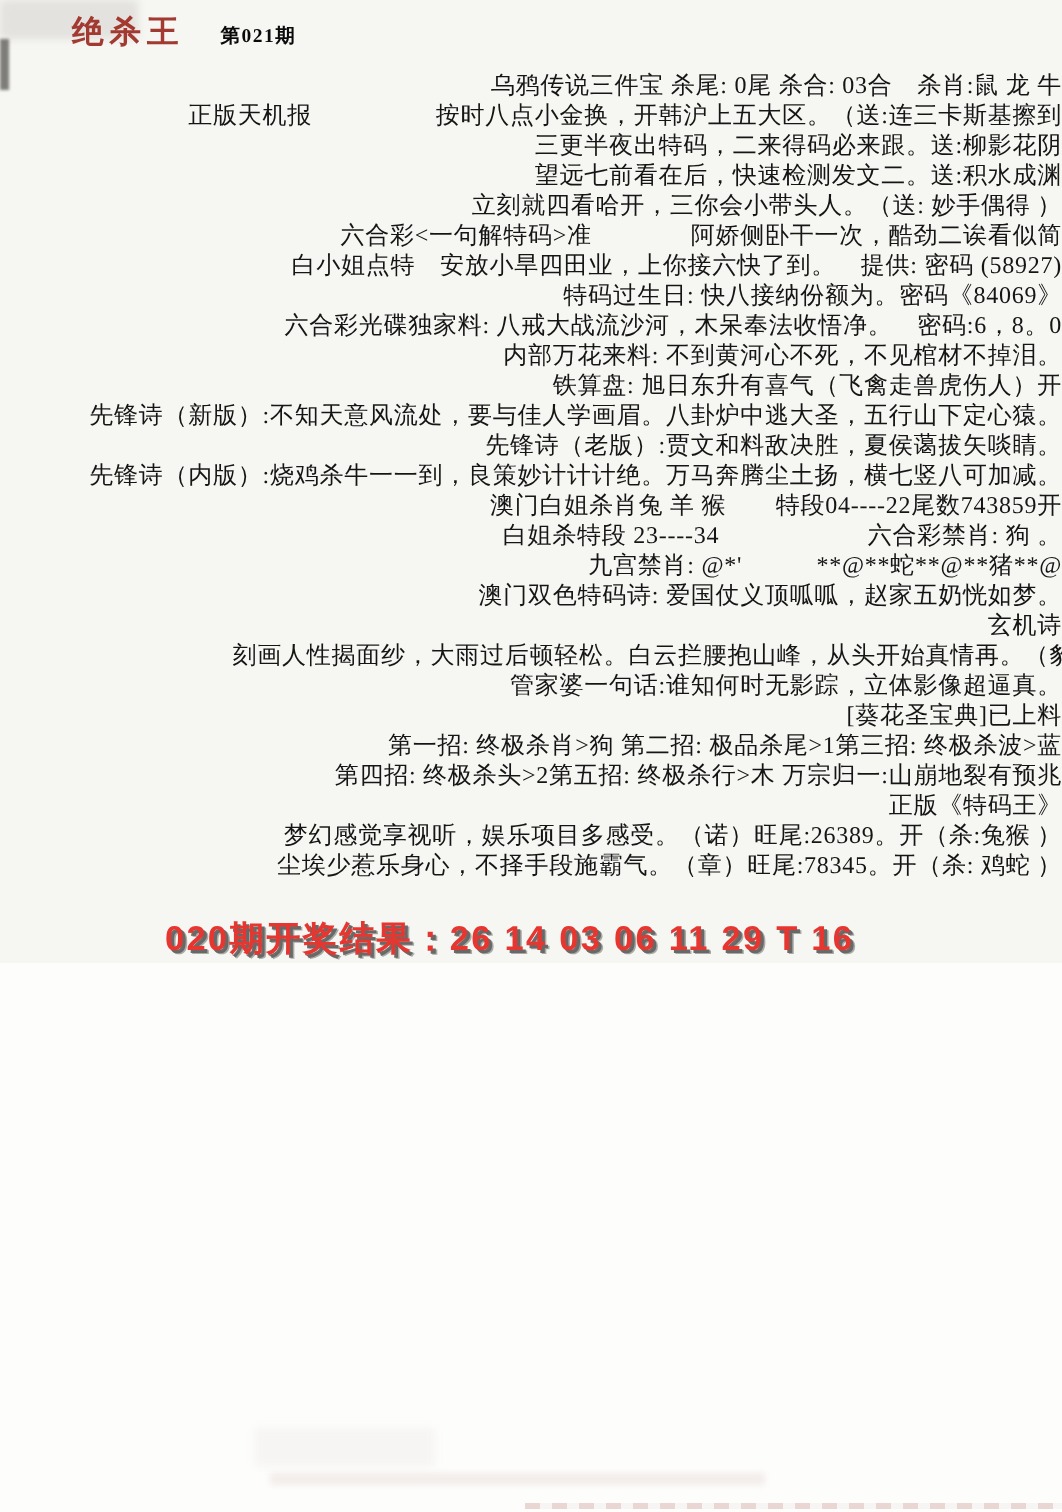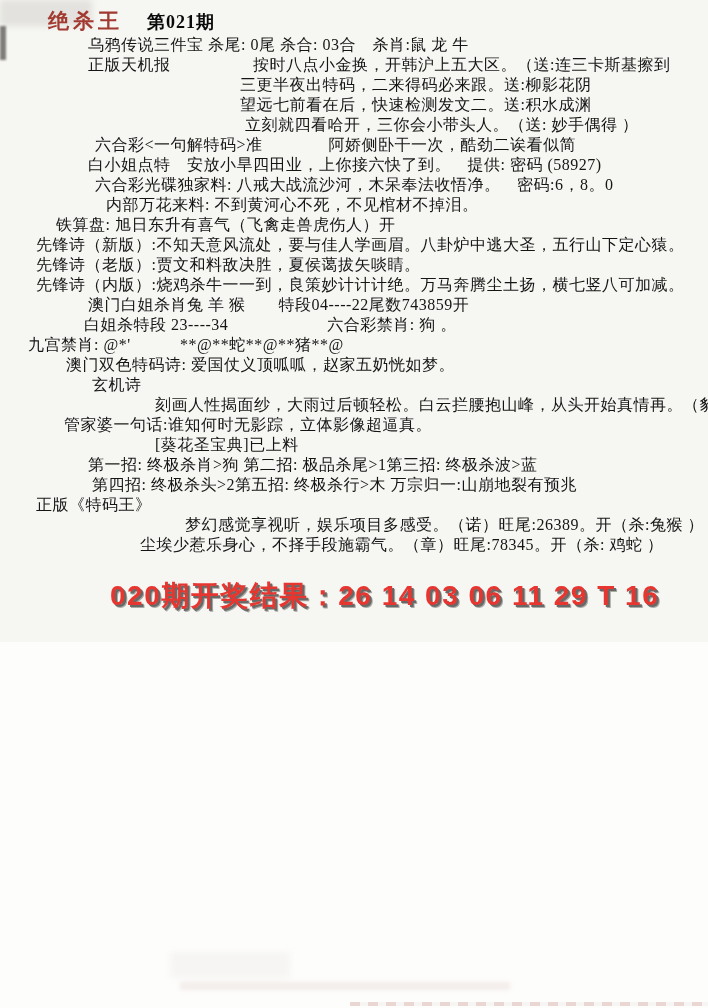--- a/index.html
+++ b/index.html
@@ -14,29 +14,29 @@
   .artifact{position:absolute;pointer-events:none;}
   .a-corner{left:0;top:0;width:92px;height:26px;background:rgba(186,183,178,0.32);filter:blur(3px);}
   .a-edge{left:0;top:26px;width:6px;height:34px;background:rgba(62,60,56,0.65);filter:blur(1px);}
   .a-bottom1{left:180px;top:982px;width:330px;height:8px;background:rgba(210,184,172,0.22);filter:blur(2px);}
   .a-bottom2{left:350px;top:1002px;width:358px;height:4px;
              background:repeating-linear-gradient(90deg,rgba(198,142,132,0.35) 0 10px,rgba(230,222,216,0.25) 10px 18px);}
   .a-mid{left:170px;top:952px;width:120px;height:26px;background:rgba(216,212,205,0.18);filter:blur(3px);}
 
   .header{position:relative;padding:7px 0 0 48px;height:24px;}
   .title{font-size:21px;font-weight:bold;letter-spacing:4px;color:#a23a31;}
-  .issue{font-size:18px;font-weight:bold;letter-spacing:1px;color:#0a0a0a;margin-left:24px;text-align:center;}
+  .issue{font-size:13px;font-weight:bold;letter-spacing:1px;color:#0a0a0a;margin-left:24px;text-align:center;}
 
-  .body{position:relative;margin-top:4px;}
+  .body{position:relative;margin-top:17px;text-align:right;}
   .ln{font-size:16px;line-height:20px;height:20px;white-space:pre;letter-spacing:0.5px;}
 
   .result{
     margin:22px 0 0 110px;
     font-family:"Liberation Sans","DejaVu Sans",sans-serif;
-    font-size:28px;font-weight:bold;letter-spacing:1.5px;
+    font-size:23px;font-weight:bold;letter-spacing:1.5px;
     color:#ea0c08;
     text-shadow:2px 2px 0 rgba(72,72,72,0.95),3px 3px 0 rgba(40,40,40,0.45);
     white-space:pre;
   }
 </style>
 </head>
 <body>
 
 <div class="stage">
   <div class="tint"></div>
@@ -48,20 +48,21 @@
   </div>
 
   <div class="body">
     <div class="ln" style="padding-left:88px">乌鸦传说三件宝 杀尾: 0尾 杀合: 03合　杀肖:鼠 龙 牛</div>
     <div class="ln" style="padding-left:88px">正版天机报　　　　　按时八点小金换，开韩沪上五大区。（送:连三卡斯基擦到</div>
     <div class="ln" style="padding-left:240px">三更半夜出特码，二来得码必来跟。送:柳影花阴</div>
     <div class="ln" style="padding-left:240px">望远七前看在后，快速检测发文二。送:积水成渊</div>
     <div class="ln" style="padding-left:245px">立刻就四看哈开，三你会小带头人。（送: 妙手偶得 ）</div>
     <div class="ln" style="padding-left:95px">六合彩&lt;一句解特码&gt;准　　　　阿娇侧卧干一次，酷劲二诶看似简</div>
     <div class="ln" style="padding-left:88px">白小姐点特　安放小旱四田业，上你接六快了到。　提供: 密码 (58927)</div>
+    <div class="ln" style="padding-left:88px">特码过生日: 快八接纳份额为。密码《84069》</div>
     <div class="ln" style="padding-left:95px">六合彩光碟独家料: 八戒大战流沙河，木呆奉法收悟净。　密码:6，8。0</div>
     <div class="ln" style="padding-left:106px">内部万花来料: 不到黄河心不死，不见棺材不掉泪。</div>
     <div class="ln" style="padding-left:56px">铁算盘: 旭日东升有喜气（飞禽走兽虎伤人）开</div>
     <div class="ln" style="padding-left:36px">先锋诗（新版）:不知天意风流处，要与佳人学画眉。八卦炉中逃大圣，五行山下定心猿。</div>
     <div class="ln" style="padding-left:36px">先锋诗（老版）:贾文和料敌决胜，夏侯蔼拔矢啖睛。</div>
     <div class="ln" style="padding-left:36px">先锋诗（内版）:烧鸡杀牛一一到，良策妙计计计绝。万马奔腾尘土扬，横七竖八可加减。</div>
     <div class="ln" style="padding-left:88px">澳门白姐杀肖兔 羊 猴　　特段04----22尾数743859开</div>
     <div class="ln" style="padding-left:84px">白姐杀特段 23----34　　　　　　六合彩禁肖: 狗 。</div>
     <div class="ln" style="padding-left:28px">九宫禁肖: @*'　　　**@**蛇**@**猪**@</div>
     <div class="ln" style="padding-left:66px">澳门双色特码诗: 爱国仗义顶呱呱，赵家五奶恍如梦。</div>

